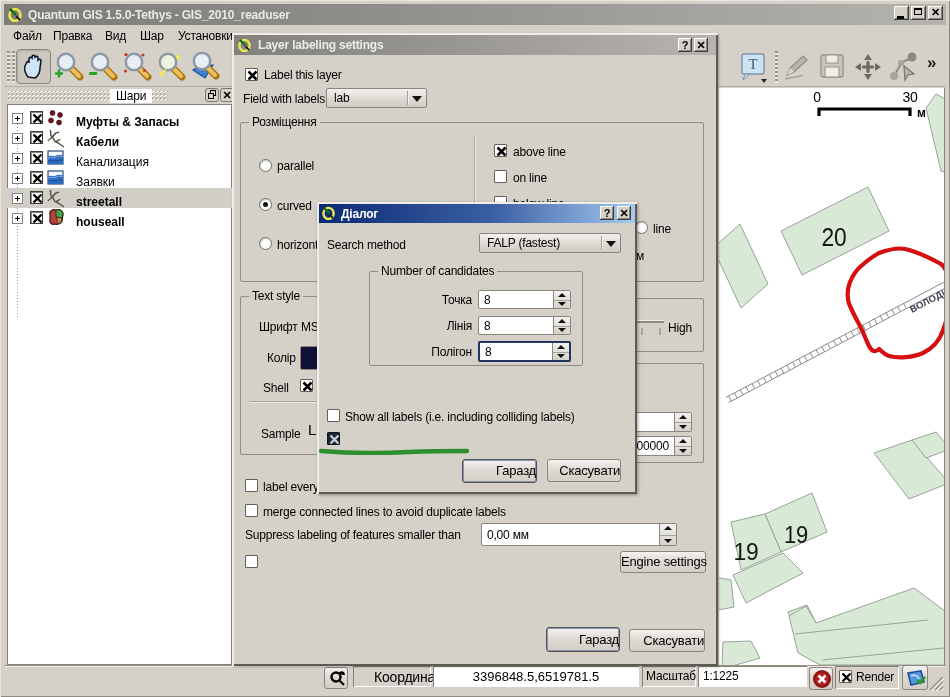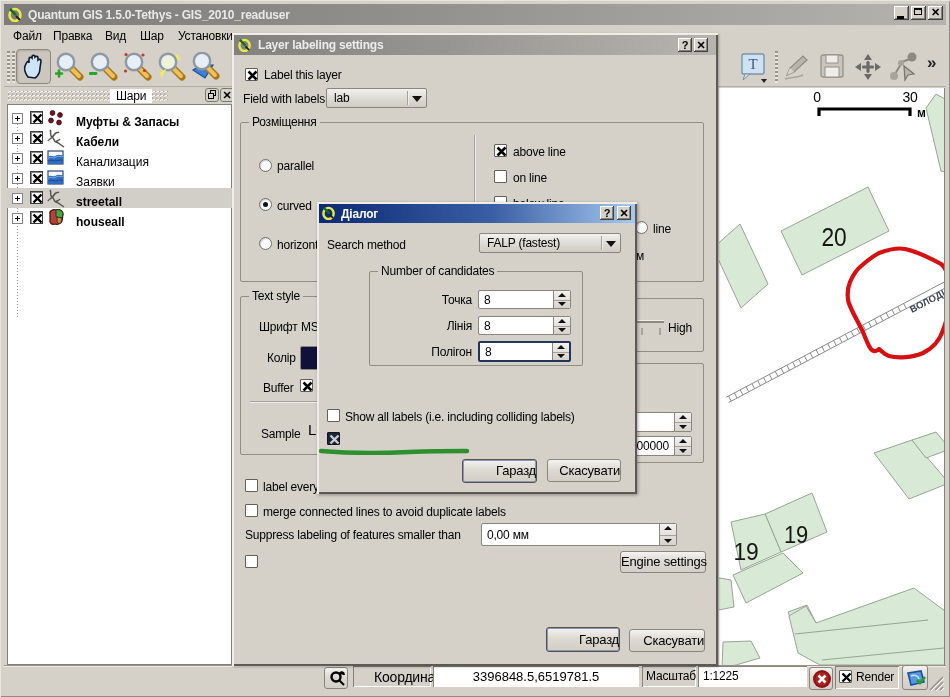--- a/index.html
+++ b/index.html
@@ -373,21 +373,21 @@
     <span class="lbl" style="left:421px;top:189px;">line</span>
  <span class="lbl" style="left:396px;top:216px;">мм</span>
 
  <div class="grp" style="left:8px;top:263px;width:230px;height:159px;">
       <span>Text style</span>
     </div>
  <span class="lbl" style="left:27px;top:287px;">Шрифт</span>
     <span class="lbl" style="left:69px;top:287px;">MS Shell Dlg 2</span>
  <div class="abs" style="left:68px;top:313px;width:44px;height:24px;background:#10103a;border:1px solid #8a867e;border-radius:2px;"></div>
  <span class="lbl" style="left:35px;top:318px;">Колір</span>
- <span class="lbl" style="left:31px;top:348px;">Buffer</span>
+ <span class="lbl" style="left:31px;top:348px;">Shell</span>
  <span class="cb" style="left:68px;top:346px;">
       <svg width="13" height="13">
         <path d="M2.5 2.5 L10.5 10.5 M10.5 2.5 L2.5 10.5" stroke="#000" stroke-width="2.5"></path>
       </svg>
     </span>
  <div class="abs" style="left:18px;top:368px;width:100px;height:1px;background:#a7a39c;box-shadow:0 1px 0 #eeebe4;"></div>
  <span class="lbl" style="left:29px;top:394px;">Sample</span>
  <span class="lbl" style="left:76px;top:388px;font-size:15px;">Lorem</span>
 
  <div class="grp" style="left:248px;top:265px;width:224px;height:54px;"></div>

